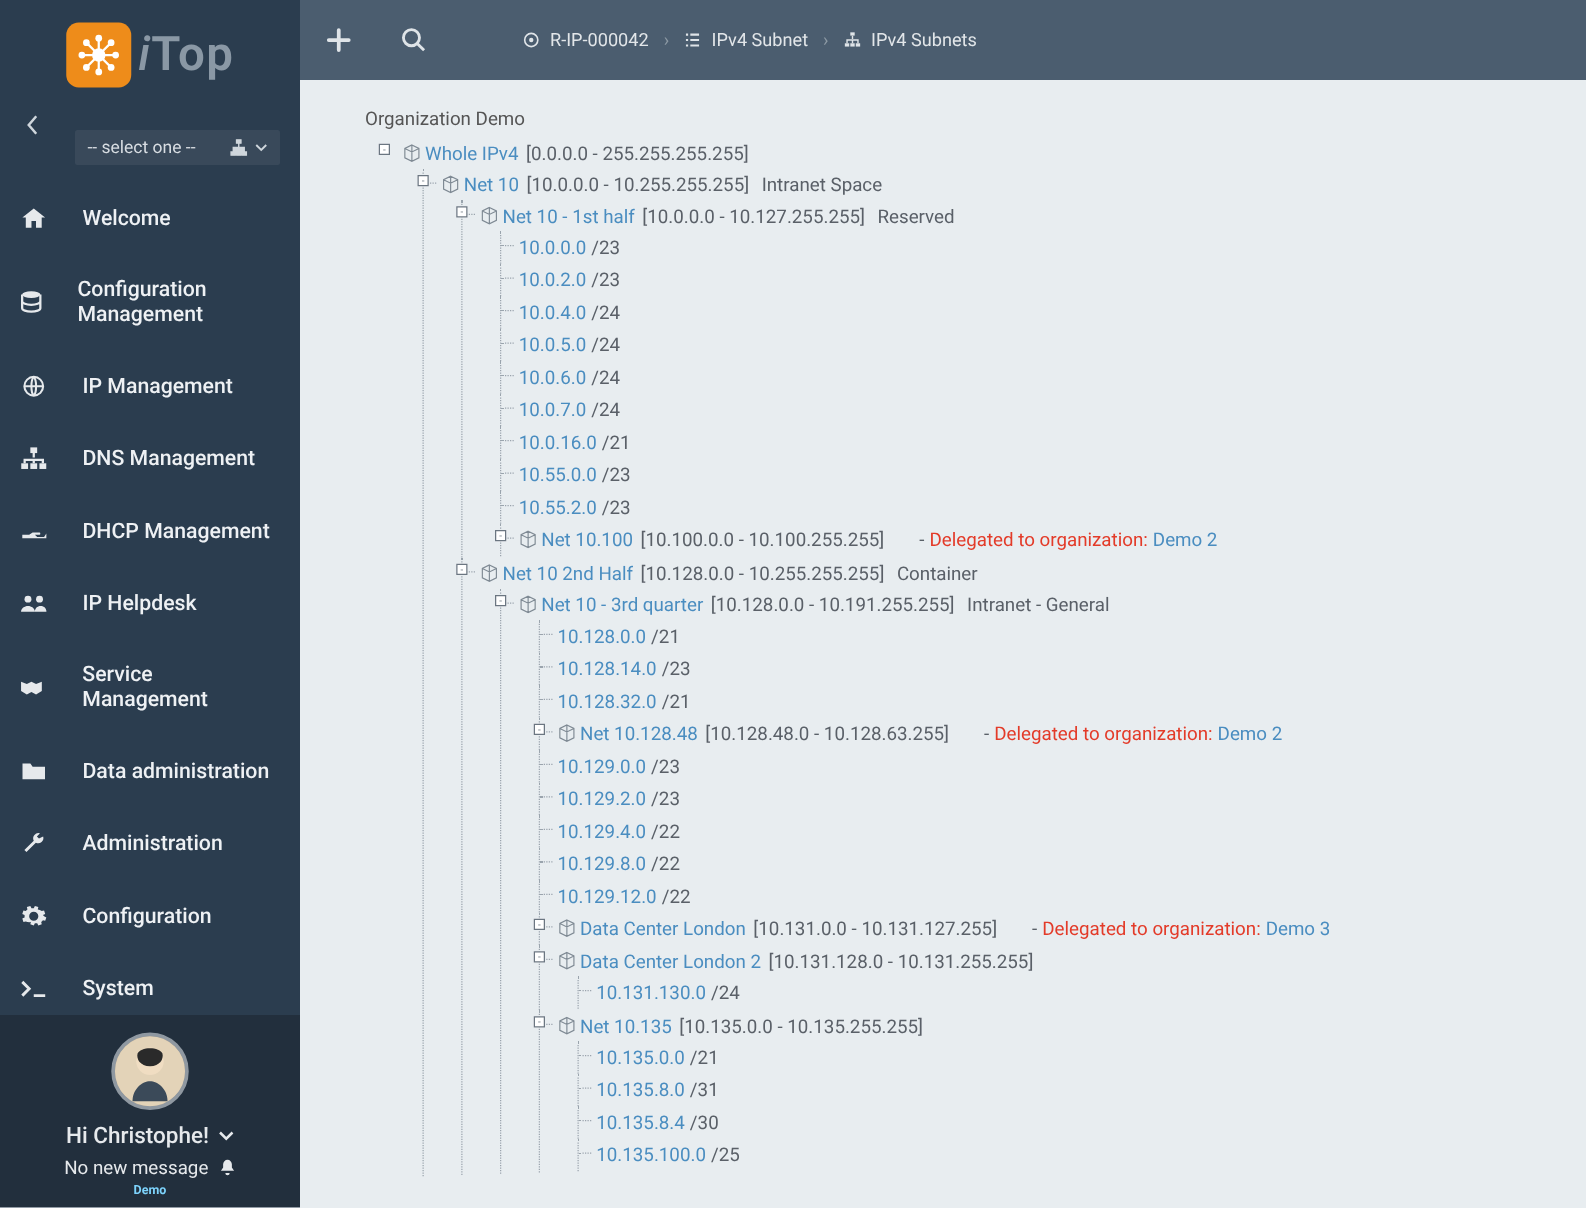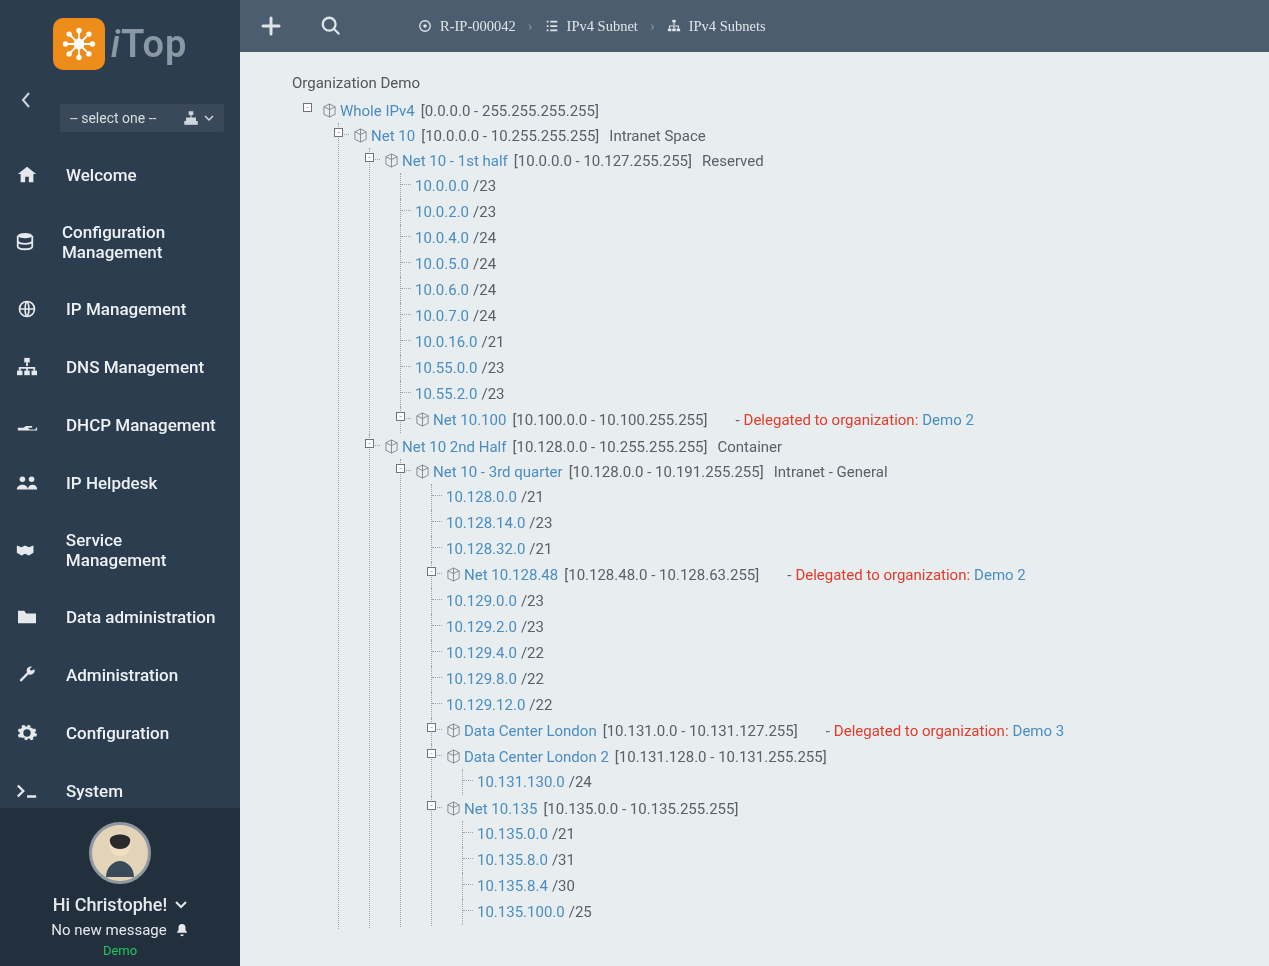--- a/index.html
+++ b/index.html
@@ -115,38 +115,37 @@
   border-radius: 50%;
   background: #d4c2a6;
   border: 3px solid #8f98a1;
   overflow: hidden;
   display: flex;
   align-items: center;
   justify-content: center;
 }
 .user-greet { margin-top: 10px; font-size: 18px; font-weight: 500; display:flex; align-items:center; gap:8px;}
 .user-msg { margin-top: 6px; font-size: 15px; display:flex; align-items:center; gap:8px;}
-.user-tag { margin-top: 4px; font-size: 13px; color:#22c55e;}
+.user-tag { margin-top: 4px; font-size: 10px; color:#7dd3fc;font-weight:bold;}
 
 
 .main {
   flex: 1;
   background: #e8edf0;
   display: flex;
   flex-direction: column;
 }
 .topbar {
-  height: 52px;
+  height: 64px;
   background: #4b5d6f;
   display: flex;
   align-items: center;
   padding: 0 18px;
   gap: 34px;
   color: #e6ebee;
-  font-family: Liberation Serif, serif;
 }
 .topbar .action {
   width: 26px;
   height: 26px;
   display: flex;
   align-items: center;
   justify-content: center;
   cursor: pointer;
 }
 .breadcrumbs {

